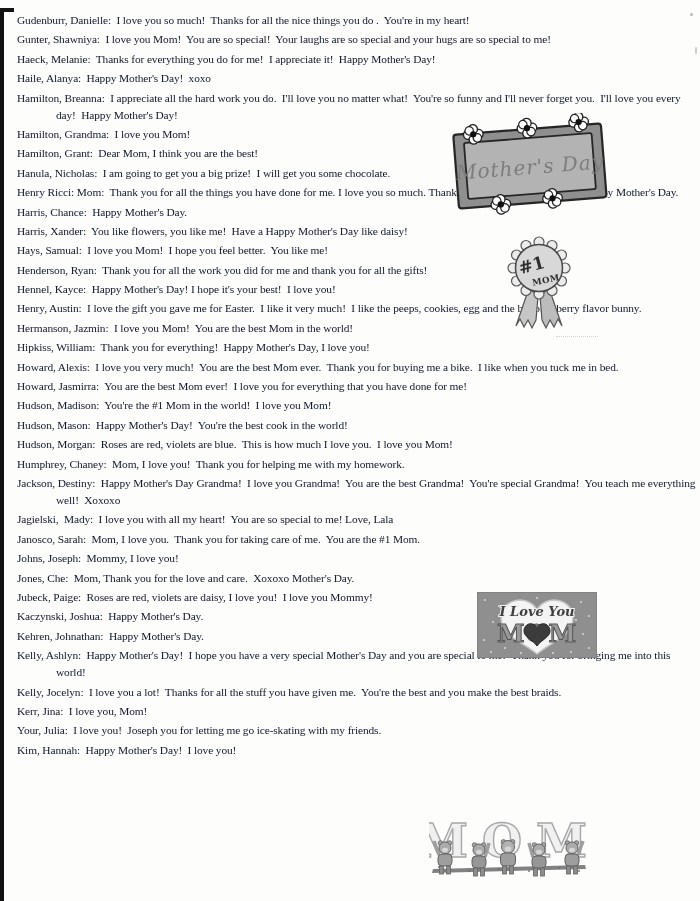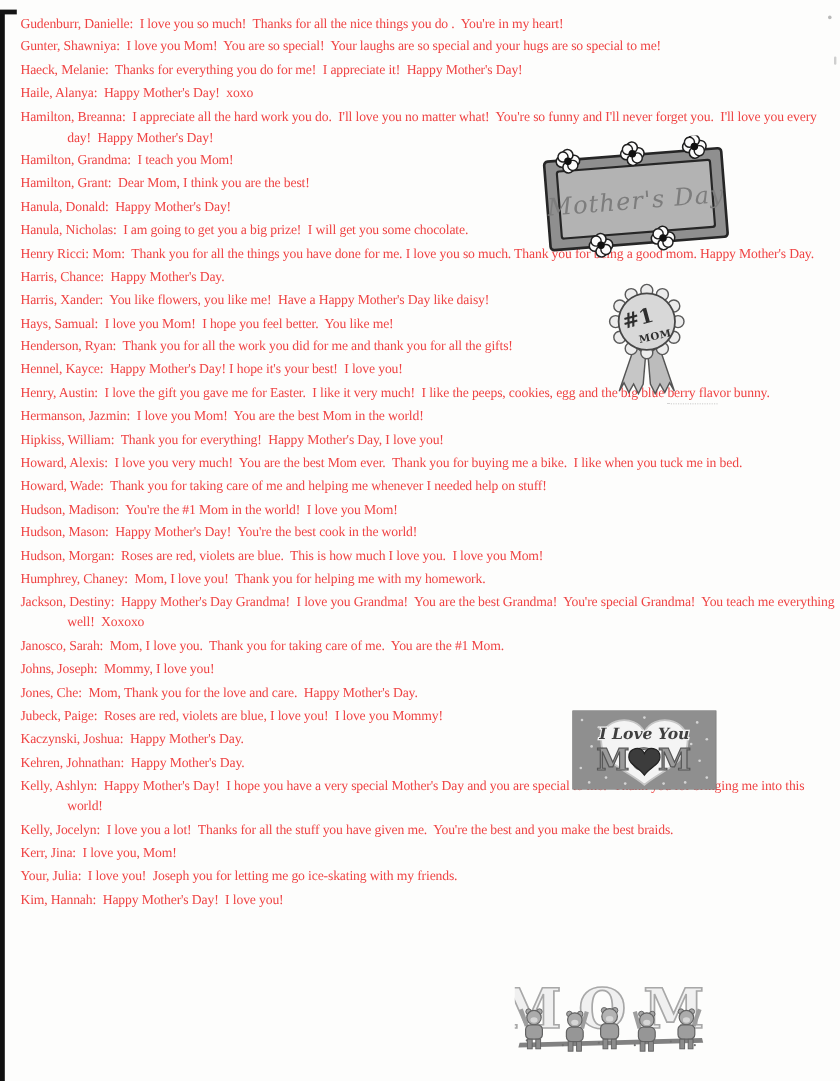--- a/index.html
+++ b/index.html
@@ -2,21 +2,21 @@
 <html><head>
 <meta charset="utf-8">
 <style>
   html,body{margin:0;padding:0;background:#e9e9e9;}
   .page{
     position:relative;
     width:700px;height:901px;
     background:#fdfdfc;
     overflow:hidden;
     font-family:"Liberation Serif","DejaVu Serif",serif;
-    color:#ef4444;
+    color:#0f172a;
   }
   
   .scan-bar-left{position:absolute;left:0;top:9px;width:4px;height:892px;background:#101010;}
   .scan-notch-top{position:absolute;left:0;top:8px;width:14px;height:4px;background:#141414;}
   .scan-speck-1{position:absolute;left:690px;top:13px;width:3px;height:3px;background:#b9b9b9;border-radius:50%;}
   .scan-speck-2{position:absolute;left:695px;top:47px;width:2px;height:7px;background:#cfcfcf;border-radius:2px;}
   .faint-scribble{position:absolute;left:556px;top:331px;width:42px;height:5px;border-bottom:1px dotted #c8c8c8;opacity:.8;}
 
   
   .entries{
@@ -50,44 +50,44 @@
   <div class="scan-speck-1"></div>
   <div class="scan-speck-2"></div>
   <div class="faint-scribble"></div>
 
   <div class="entries">
       <p class="entry"><span>Gudenburr, Danielle:</span><span>  I love you so much!  Thanks for all the nice things you do .  You're in my heart!</span></p>
       <p class="entry"><span>Gunter, Shawniya:</span><span>  I love you Mom!  You are so special!  Your laughs are so special and your hugs are so special to me!</span></p>
       <p class="entry"><span>Haeck, Melanie:</span><span>  Thanks for everything you do for me!  I appreciate it!  Happy Mother's Day!</span></p>
       <p class="entry"><span>Haile, Alanya:</span><span>  Happy Mother's Day!  xoxo</span></p>
       <p class="entry"><span>Hamilton, Breanna:</span><span>  I appreciate all the hard work you do.  I'll love you no matter what!  You're so funny and I'll never forget you.  I'll love you every day!  Happy Mother's Day!</span></p>
-      <p class="entry"><span>Hamilton, Grandma:</span><span>  I teach you Mom!</span></p>
+      <p class="entry"><span>Hamilton, Grandma:</span><span>  I love you Mom!</span></p>
       <p class="entry"><span>Hamilton, Grant:</span><span>  Dear Mom, I think you are the best!</span></p>
-      <p class="entry"><span>Hanula, Donald:</span><span>  Happy Mother's Day!</span></p>
       <p class="entry"><span>Hanula, Nicholas:</span><span>  I am going to get you a big prize!  I will get you some chocolate.</span></p>
       <p class="entry"><span>Henry Ricci: Mom:</span><span>  Thank you for all the things you have done for me. I love you so much. Thank you for being a good mom. Happy Mother's Day.</span></p>
       <p class="entry"><span>Harris, Chance:</span><span>  Happy Mother's Day.</span></p>
       <p class="entry"><span>Harris, Xander:</span><span>  You like flowers, you like me!  Have a Happy Mother's Day like daisy!</span></p>
       <p class="entry"><span>Hays, Samual:</span><span>  I love you Mom!  I hope you feel better.  You like me!</span></p>
       <p class="entry"><span>Henderson, Ryan:</span><span>  Thank you for all the work you did for me and thank you for all the gifts!</span></p>
       <p class="entry"><span>Hennel, Kayce:</span><span>  Happy Mother's Day! I hope it's your best!  I love you!</span></p>
       <p class="entry"><span>Henry, Austin:</span><span>  I love the gift you gave me for Easter.  I like it very much!  I like the peeps, cookies, egg and the big blue berry flavor bunny.</span></p>
       <p class="entry"><span>Hermanson, Jazmin:</span><span>  I love you Mom!  You are the best Mom in the world!</span></p>
       <p class="entry"><span>Hipkiss, William:</span><span>  Thank you for everything!  Happy Mother's Day, I love you!</span></p>
       <p class="entry"><span>Howard, Alexis:</span><span>  I love you very much!  You are the best Mom ever.  Thank you for buying me a bike.  I like when you tuck me in bed.</span></p>
-      <p class="entry"><span>Howard, Wade:</span><span>  Thank you for taking care of me and helping me whenever I needed help on stuff!</span></p>
+      <p class="entry"><span>Howard, Jasmirra:</span><span>  You are the best Mom ever!  I love you for everything that you have done for me!</span></p>
       <p class="entry"><span>Hudson, Madison:</span><span>  You're the #1 Mom in the world!  I love you Mom!</span></p>
       <p class="entry"><span>Hudson, Mason:</span><span>  Happy Mother's Day!  You're the best cook in the world!</span></p>
       <p class="entry"><span>Hudson, Morgan:</span><span>  Roses are red, violets are blue.  This is how much I love you.  I love you Mom!</span></p>
       <p class="entry"><span>Humphrey, Chaney:</span><span>  Mom, I love you!  Thank you for helping me with my homework.</span></p>
       <p class="entry"><span>Jackson, Destiny:</span><span>  Happy Mother's Day Grandma!  I love you Grandma!  You are the best Grandma!  You're special Grandma!  You teach me everything well!  Xoxoxo</span></p>
+      <p class="entry"><span>Jagielski,  Mady:</span><span>  I love you with all my heart!  You are so special to me! Love, Lala</span></p>
       <p class="entry"><span>Janosco, Sarah:</span><span>  Mom, I love you.  Thank you for taking care of me.  You are the #1 Mom.</span></p>
       <p class="entry"><span>Johns, Joseph:</span><span>  Mommy, I love you!</span></p>
-      <p class="entry"><span>Jones, Che:</span><span>  Mom, Thank you for the love and care.  Happy Mother's Day.</span></p>
-      <p class="entry"><span>Jubeck, Paige:</span><span>  Roses are red, violets are blue, I love you!  I love you Mommy!</span></p>
+      <p class="entry"><span>Jones, Che:</span><span>  Mom, Thank you for the love and care.  Xoxoxo Mother's Day.</span></p>
+      <p class="entry"><span>Jubeck, Paige:</span><span>  Roses are red, violets are daisy, I love you!  I love you Mommy!</span></p>
       <p class="entry"><span>Kaczynski, Joshua:</span><span>  Happy Mother's Day.</span></p>
       <p class="entry"><span>Kehren, Johnathan:</span><span>  Happy Mother's Day.</span></p>
       <p class="entry"><span>Kelly, Ashlyn:</span><span>  Happy Mother's Day!  I hope you have a very special Mother's Day and you are special to me!  Thank you for bringing me into this world!</span></p>
       <p class="entry"><span>Kelly, Jocelyn:</span><span>  I love you a lot!  Thanks for all the stuff you have given me.  You're the best and you make the best braids.</span></p>
       <p class="entry"><span>Kerr, Jina:</span><span>  I love you, Mom!</span></p>
       <p class="entry"><span>Your, Julia:</span><span>  I love you!  Joseph you for letting me go ice-skating with my friends.</span></p>
       <p class="entry"><span>Kim, Hannah:</span><span>  Happy Mother's Day!  I love you!</span></p>
     </div>
 
   <div class="clip clip-sign">

